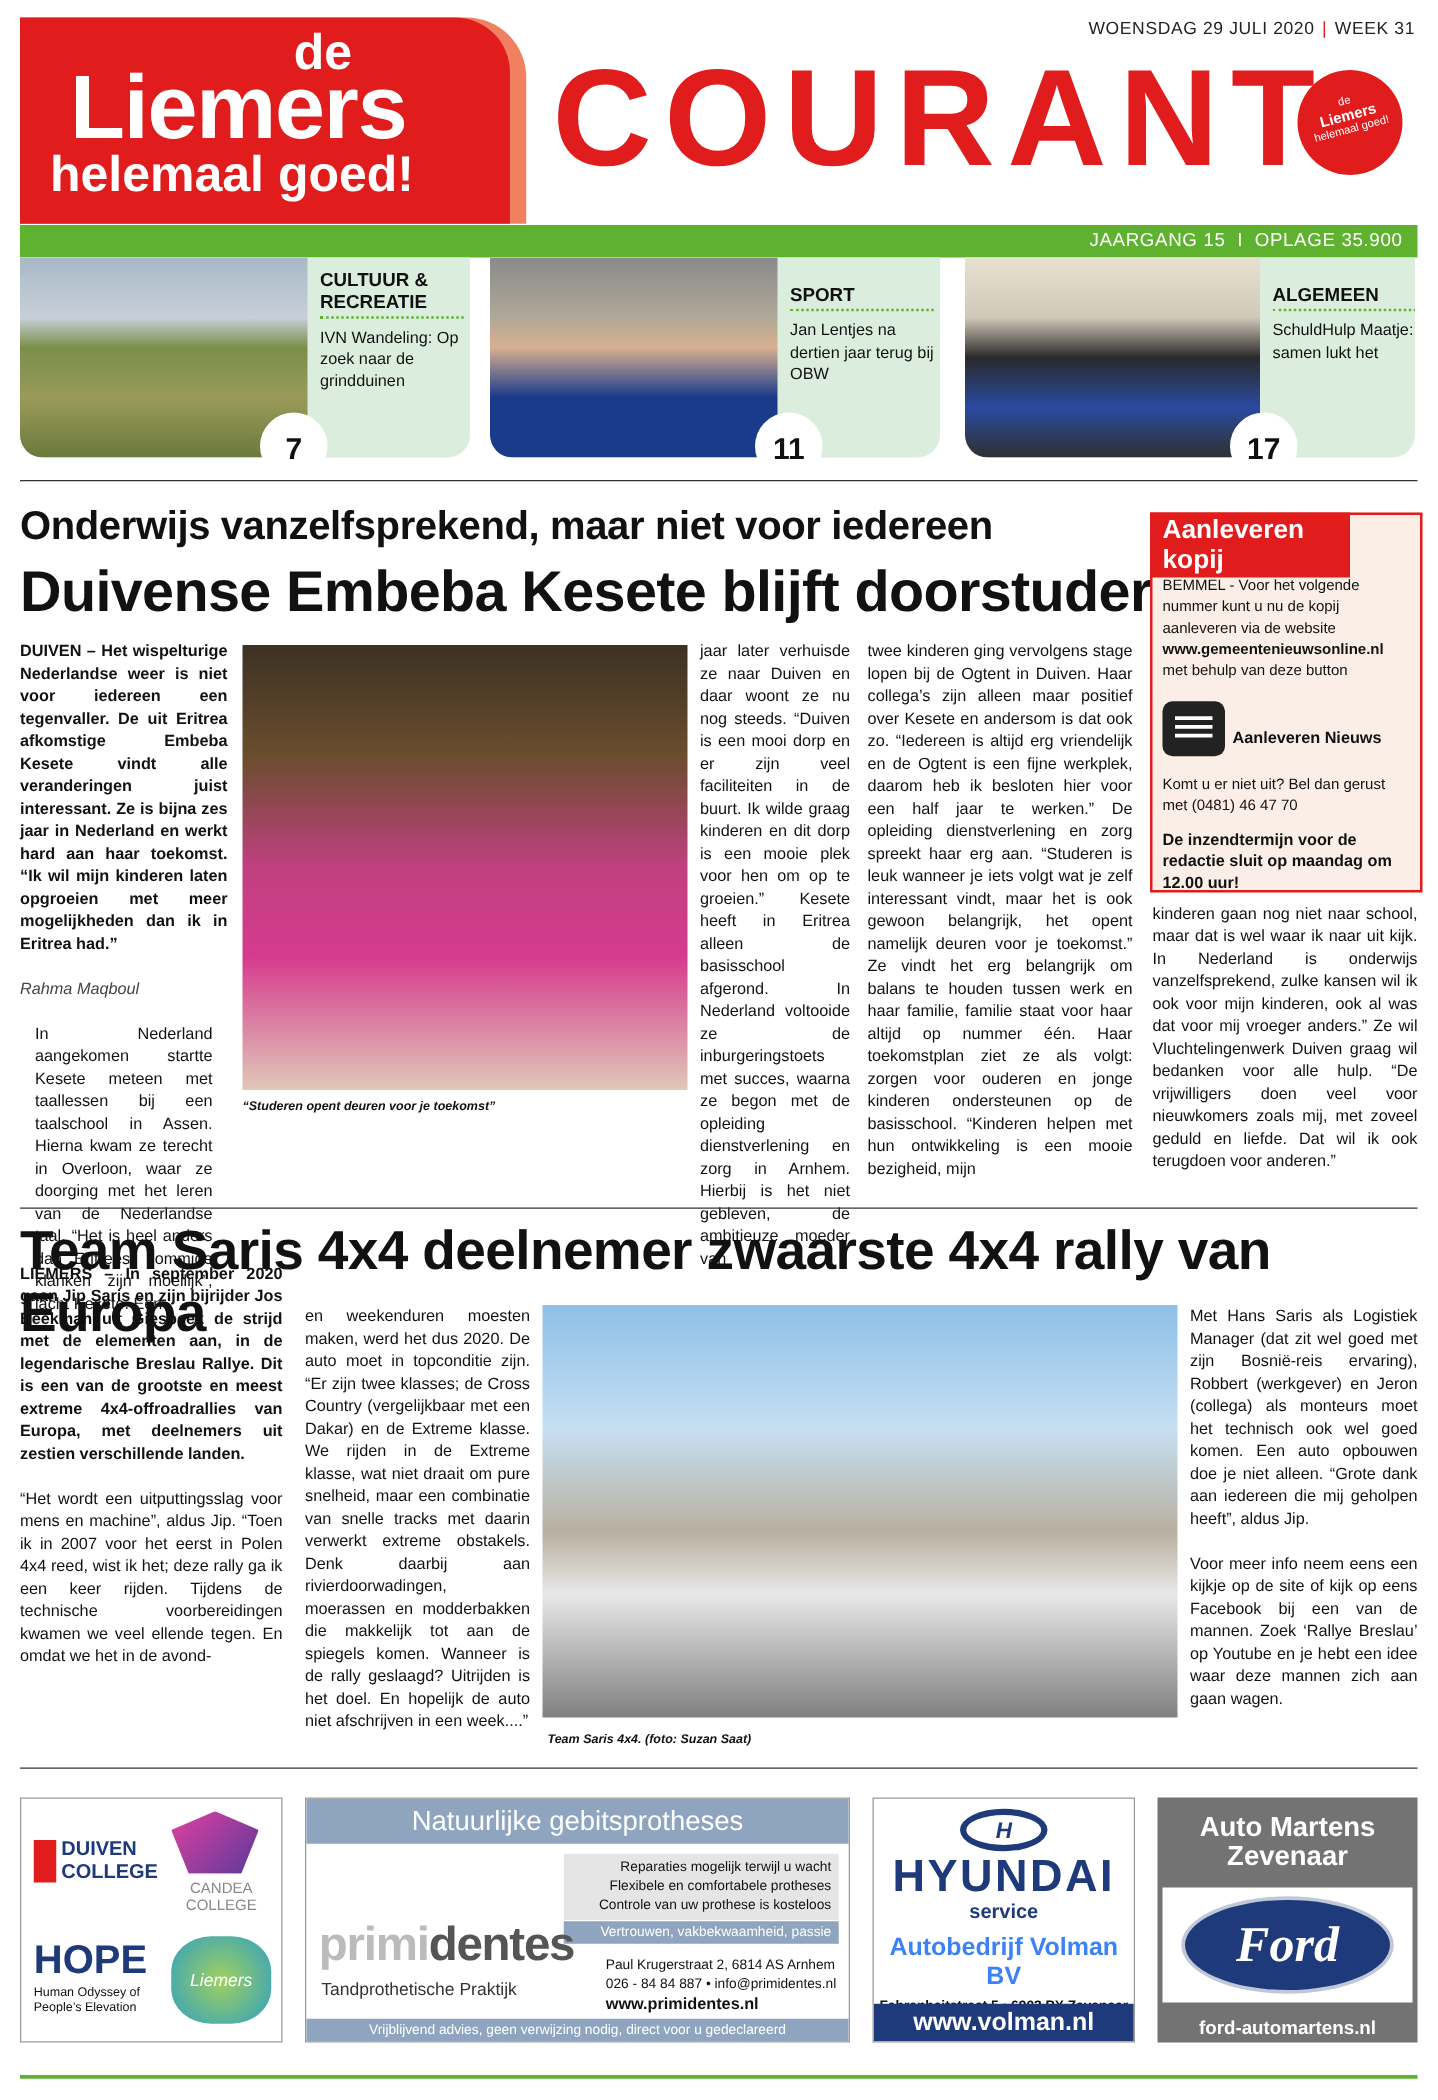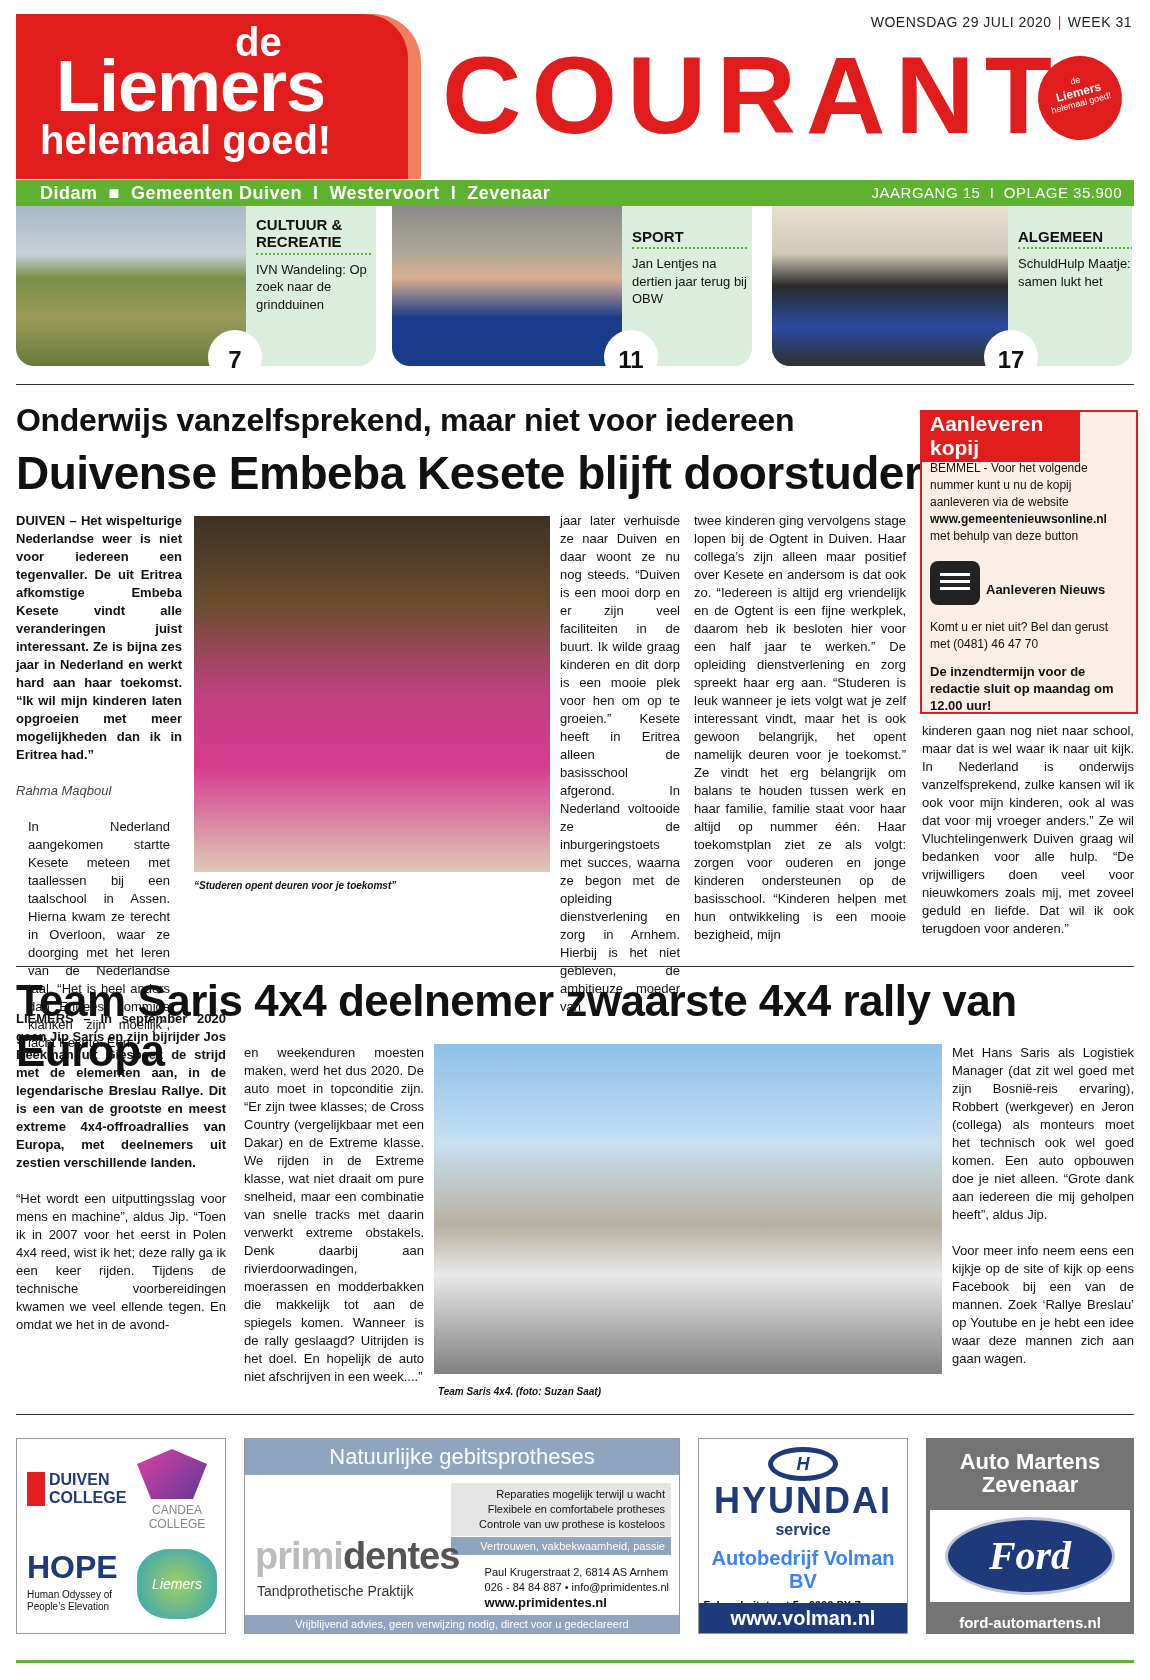--- a/index.html
+++ b/index.html
@@ -66,21 +66,20 @@
   <span>WOENSDAG 29 JULI 2020</span><span class="sep">|</span><span>WEEK 31</span>
 </div>
 <div class="abs courant">COURANT</div>
 <div class="abs badge">
   <span class="sm">de</span>
   <span>Liemers</span>
   <span class="sm">helemaal goed!</span>
 </div>
 
 <div class="abs greenbar">
-  <span style="white-space:pre">Didam  ■  Gemeenten Duiven  I  Westervoort  I  Zevenaar</span>
   <span class="right" style="white-space:pre">JAARGANG 15  I  OPLAGE 35.900</span>
 </div>
 
 <div class="abs teaser" style="left:16px">
   <div class="photo" style="background:linear-gradient(180deg,#a8b8c8 0%,#c8d0d8 30%,#7a8f4a 45%,#9a9a5a 70%,#6a7a3a 100%)"></div>
   <div class="txt">
     <div class="cat">CULTUUR &amp; RECREATIE</div>
     <div class="desc">IVN Wandeling: Op zoek naar de grindduinen</div>
   </div>
 </div>

